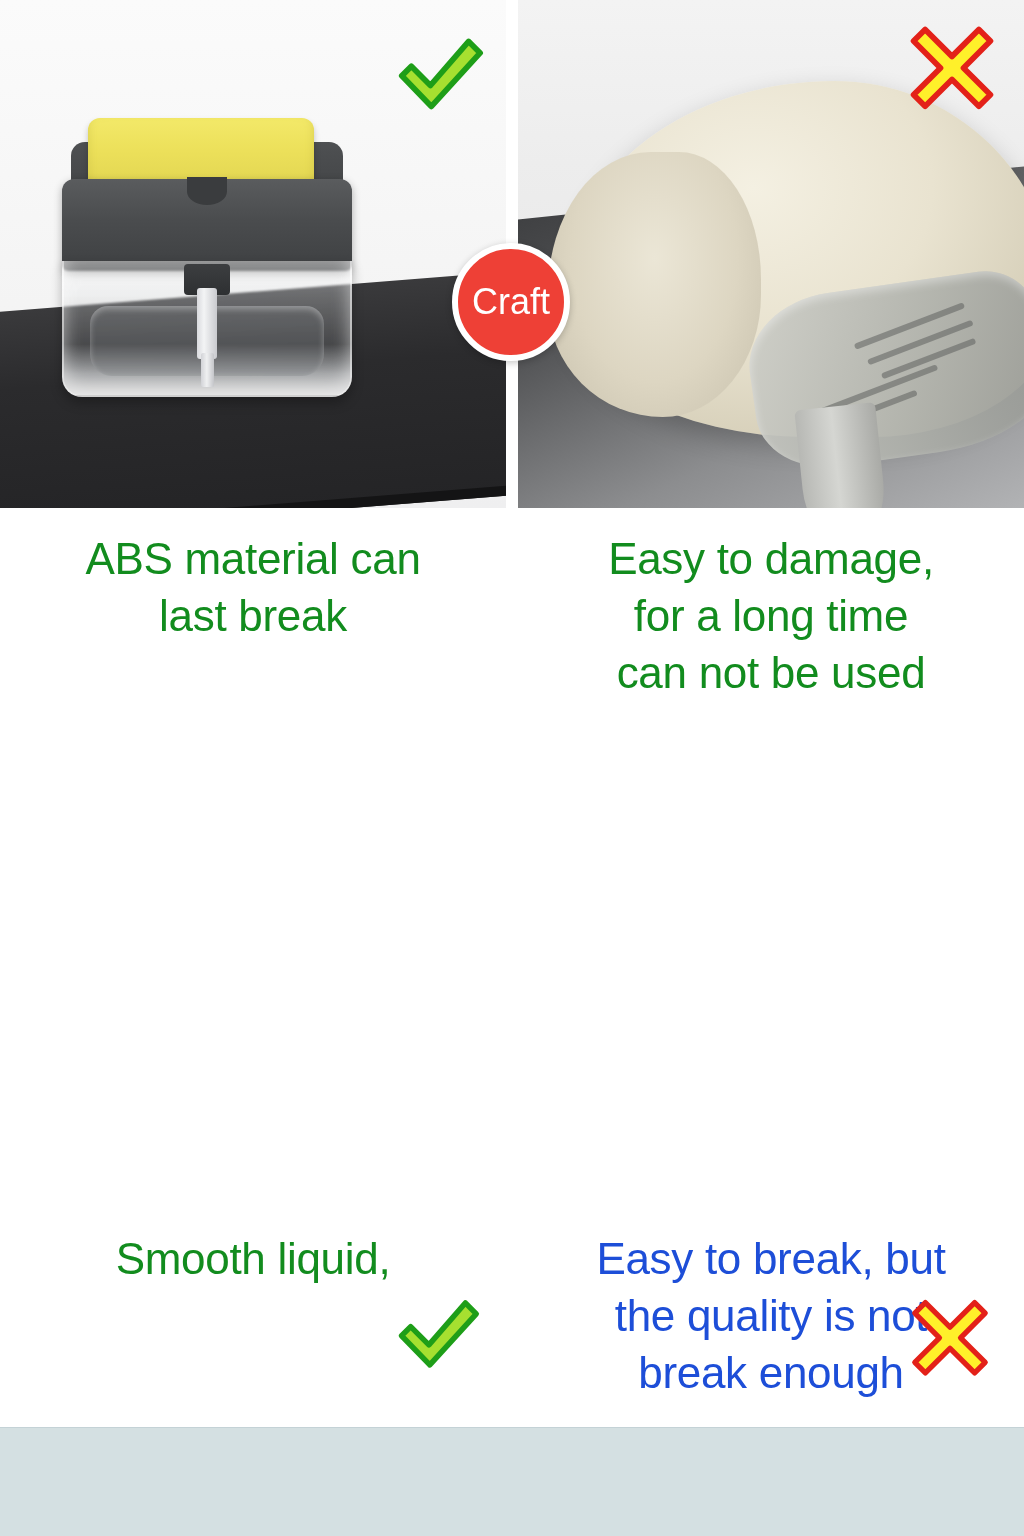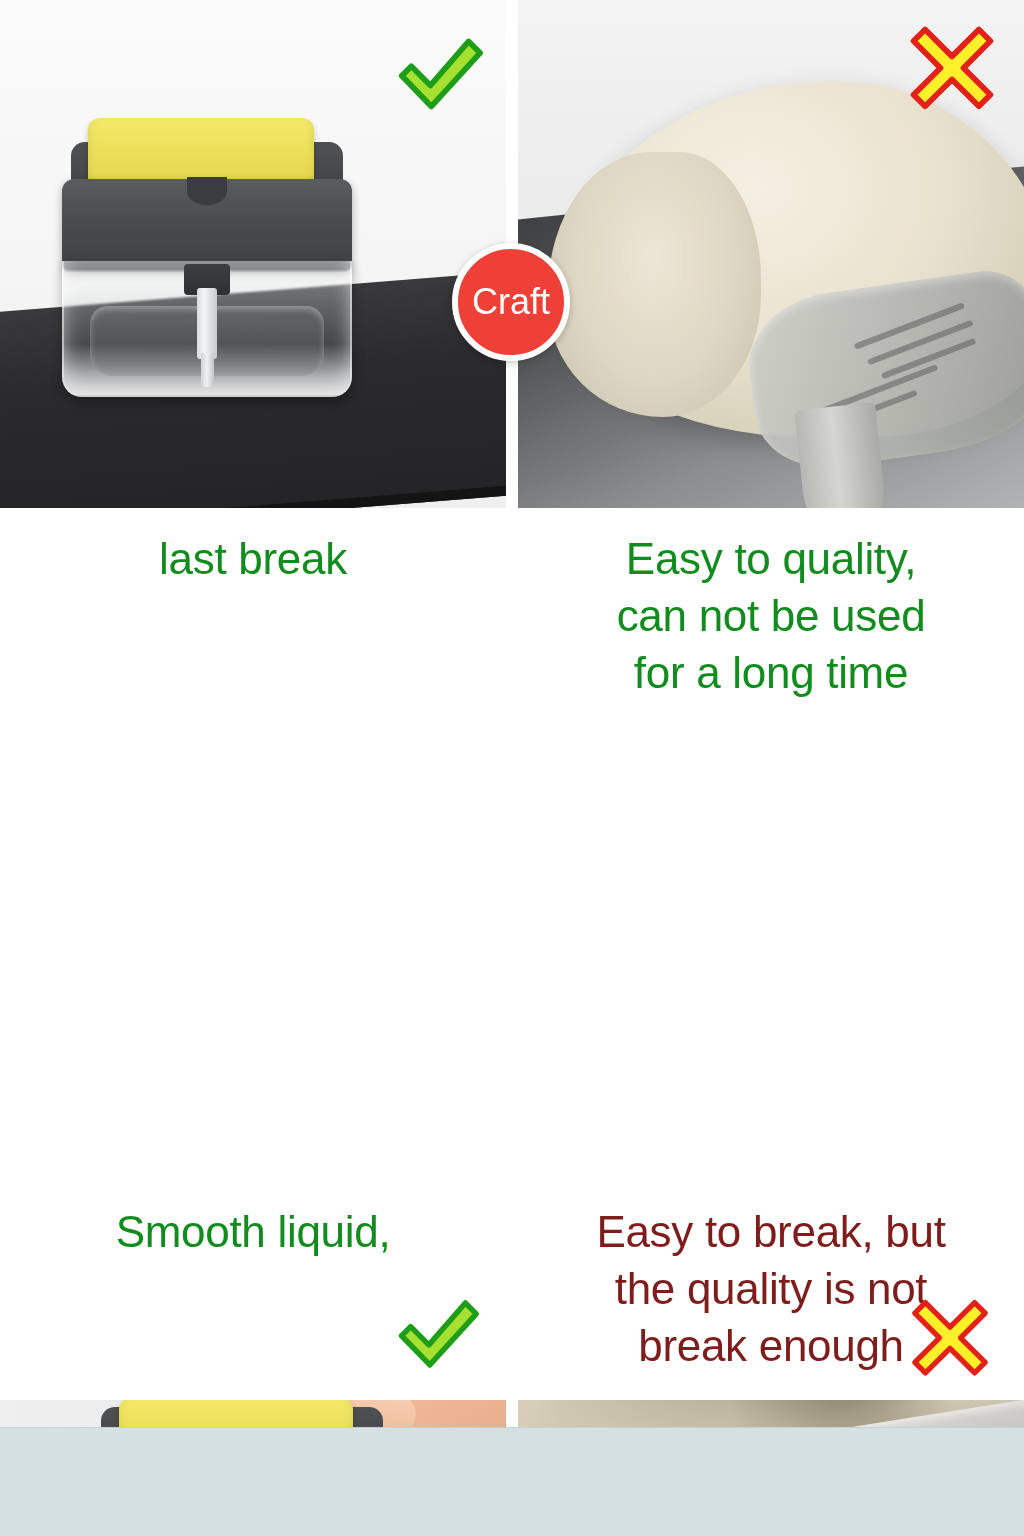--- a/index.html
+++ b/index.html
@@ -35,21 +35,21 @@
     width:506px;
     text-align:center;
     padding-top:22px;
     font-size:44px;
     line-height:1.30;
     font-weight:400;
     letter-spacing:-0.3px;
   }
   .caption-cell.left { margin-right:12px; }
   .cap-green { color:#128C1E; }
-  .cap-red   { color:#7f1d1d; }
+  .cap-red   { color:#1d4ed8; }
 
   
   .scene { position:absolute; inset:0; }
   .wall-white { position:absolute; inset:0; background:linear-gradient(180deg,#fbfbfb 0%,#f4f4f4 60%,#efeff0 100%); }
   .table-black {
     position:absolute; left:-6%; bottom:0; width:115%; height:44%;
     background:linear-gradient(180deg,#3a3a3c 0%,#2b2b2d 35%,#242426 100%);
     transform:skewY(-4.5deg);
     transform-origin:left bottom;
   }
@@ -287,26 +287,27 @@
       </div>
     </div>
 
     <div class="badge" style="left:452px; top:243px; width:118px; height:118px;">
       <span>Craft</span>
     </div>
   </div>
 
   <div class="caption" style="position:absolute; top:508px; height:250px;">
     <div class="caption-cell left cap-green">
+      <div>ABS material can</div>
       <div>last break</div>
     </div>
     <div class="caption-cell right cap-green">
-      <div>Easy to quality,</div>
+      <div>Easy to damage,</div>
+      <div>for a long time</div>
       <div>can not be used</div>
-      <div>for a long time</div>
     </div>
   </div>
 
   <div class="row row-photos" style="top:758px; height:450px;">
 
     <div class="photo left" style="height:450px;">
       <div class="scene">
         <div class="wall-grey3"></div>
         <div class="wood3"></div>
         <div class="table3"></div>
@@ -345,21 +346,21 @@
 
       <div class="mark" style="right:30px; top:26px; width:88px; height:88px;">
         <svg viewBox="0 0 100 100" width="88" height="88">
           <path d="M22 12 L50 40 L78 12 L90 24 L62 52 L90 80 L78 92 L50 64 L22 92 L10 80 L38 52 L10 24 Z" fill="#FFF02A" stroke="#E32119" stroke-width="6" stroke-linejoin="round"></path>
         </svg>
       </div>
     </div>
 
   </div>
 
-  <div class="caption" style="position:absolute; top:1181px; height:219px;">
+  <div class="caption" style="position:absolute; top:1208px; height:219px;">
     <div class="caption-cell left cap-green">
       <div>Smooth liquid,</div>
     </div>
     <div class="caption-cell right cap-red">
       <div>Easy to break, but</div>
       <div>the quality is not</div>
       <div>break enough</div>
     </div>
   </div>
 

